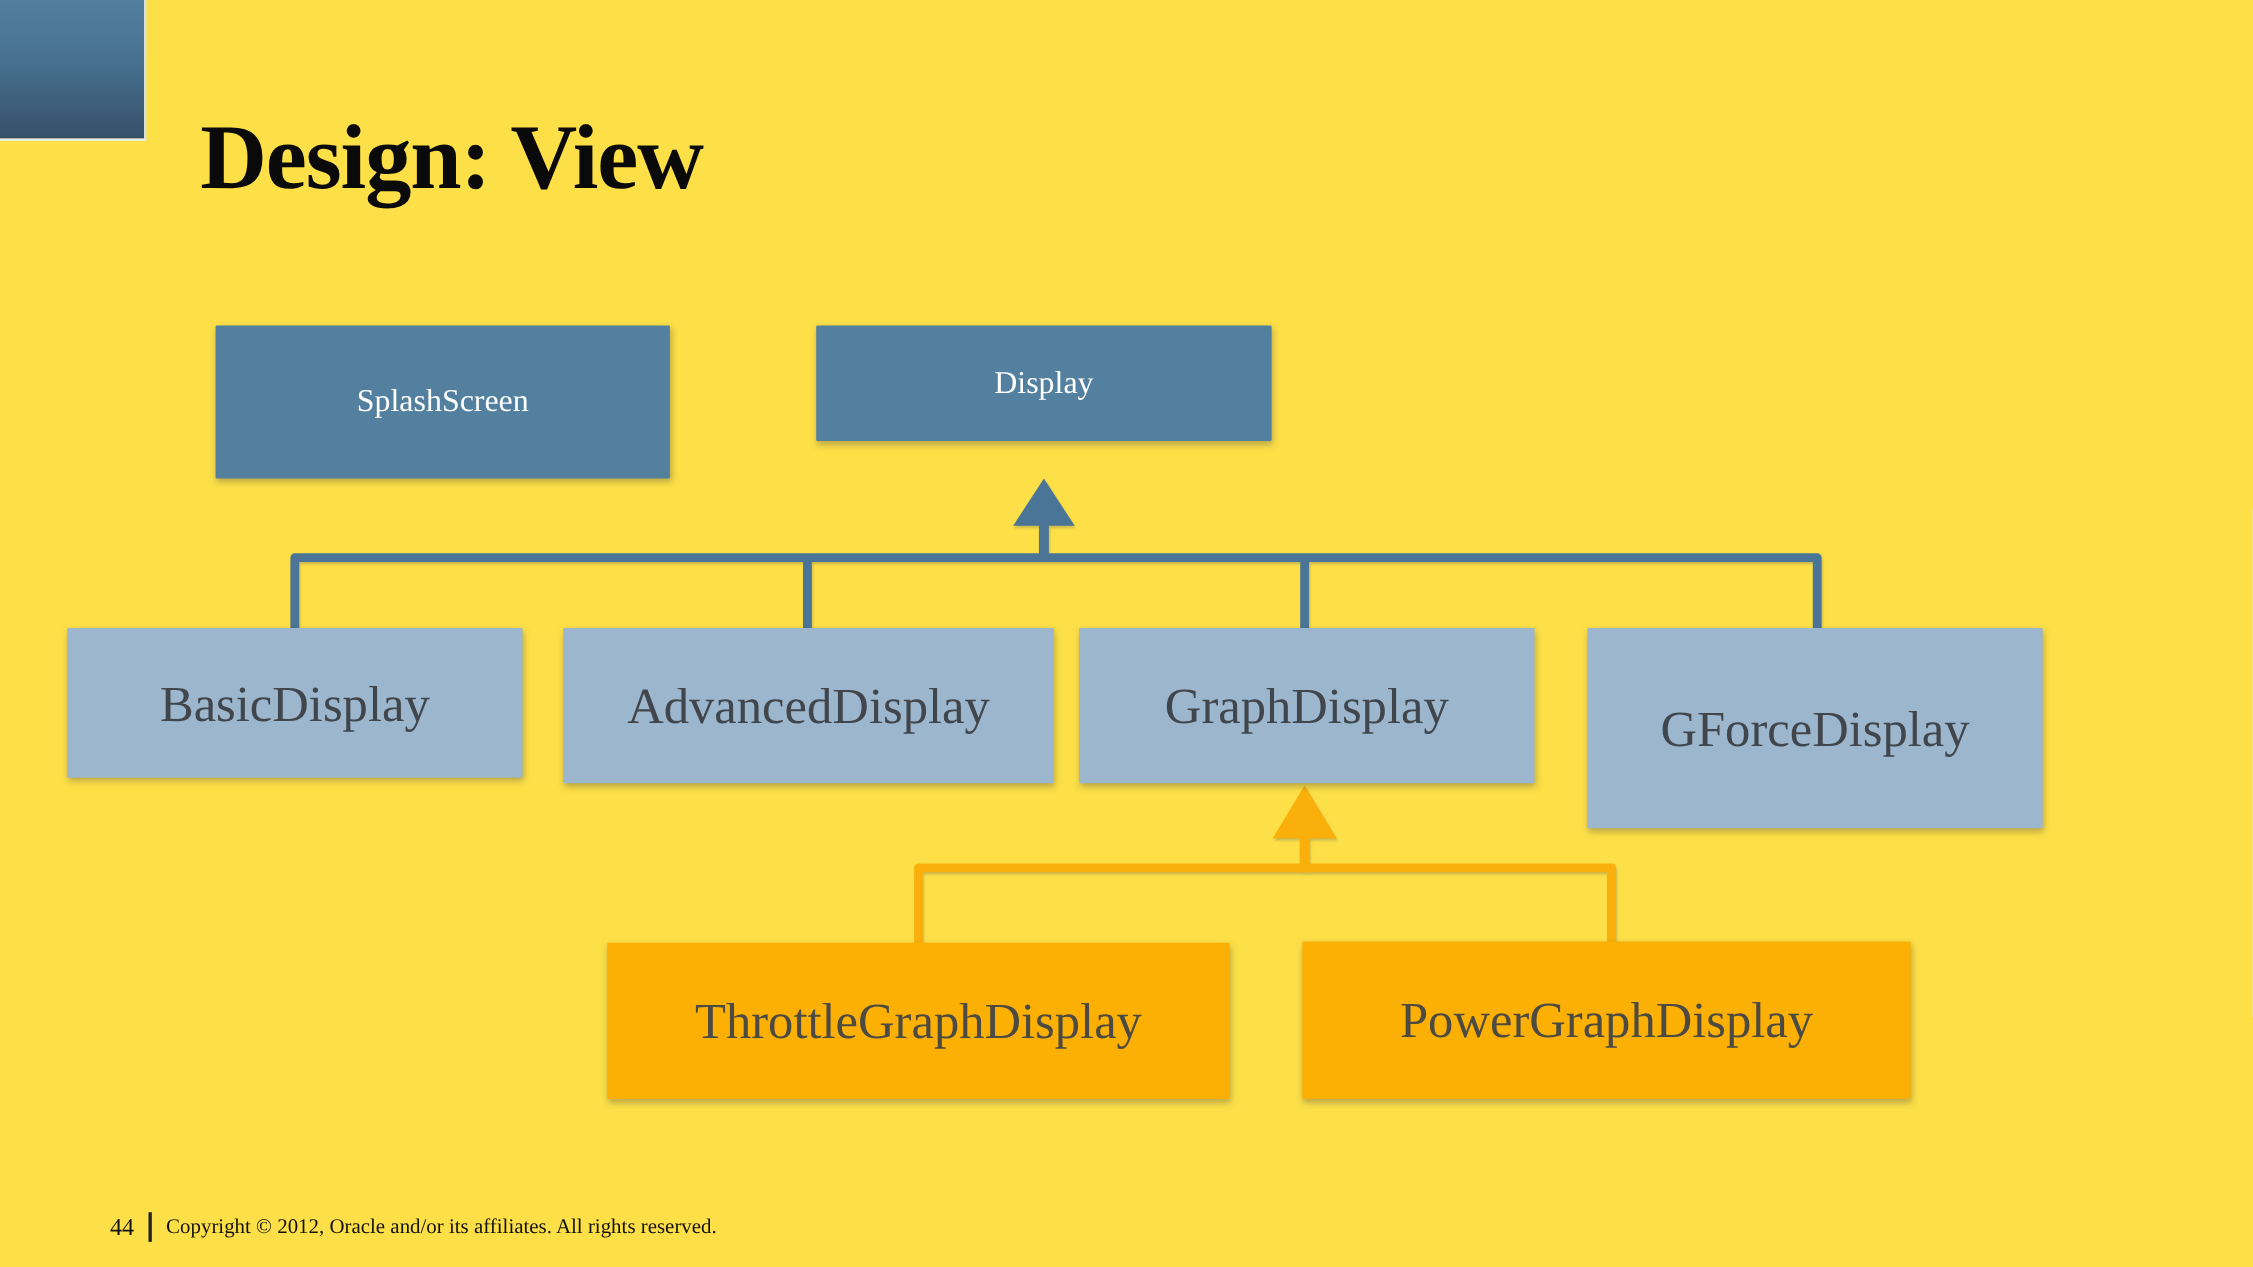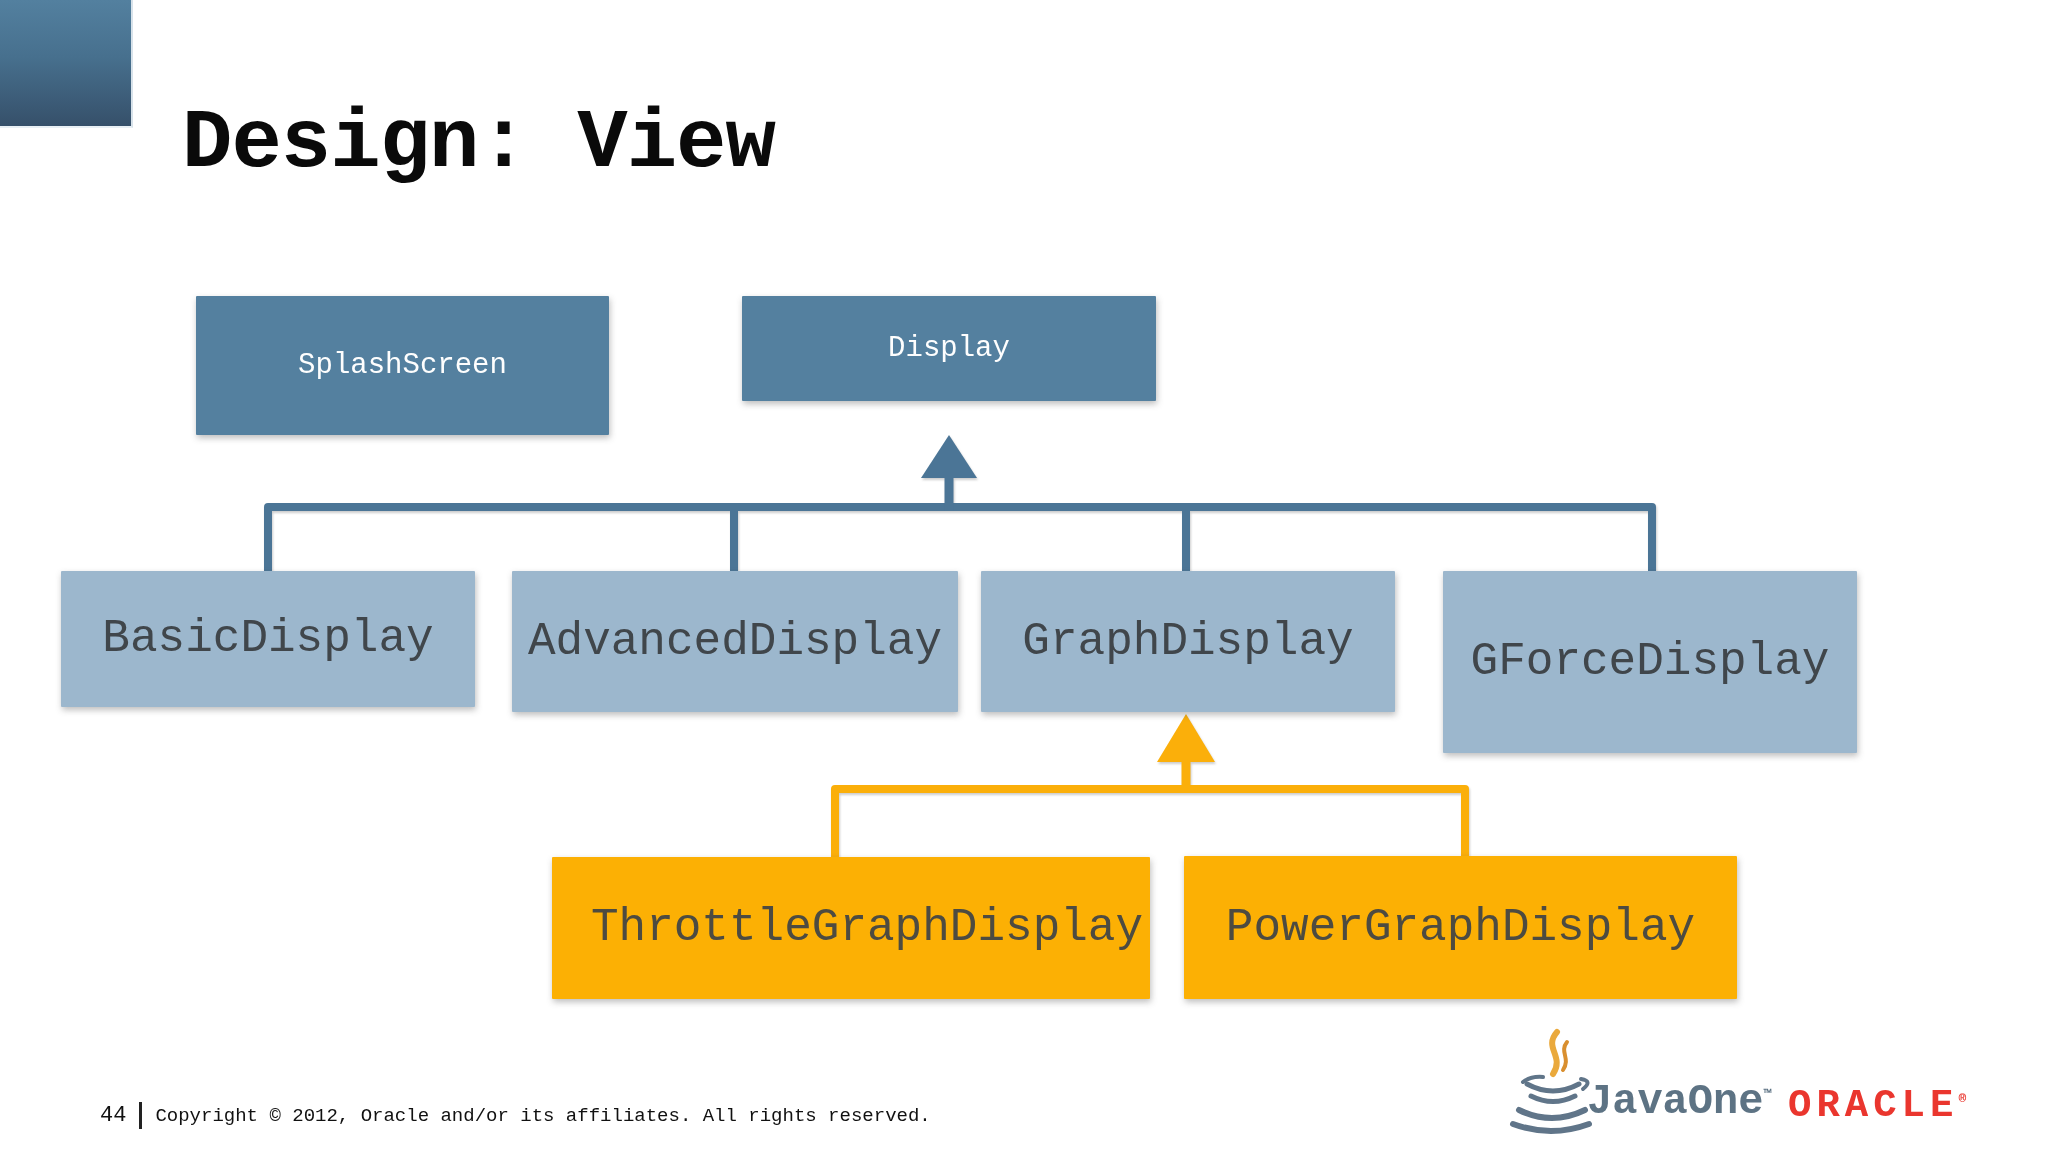--- a/index.html
+++ b/index.html
@@ -1,21 +1,21 @@
 <!DOCTYPE html>
 <html><head>
 <meta charset="utf-8">
 <style>
   html,body{margin:0;padding:0;background:#e8e8e8;}
   .slide{
     position:relative;
     width:2048px;height:1152px;
-    background:#ffffff;
+    background:#fde047;
     overflow:hidden;
-    font-family:Liberation Mono, monospace;
+    font-family:Liberation Serif, serif;
   }
   .corner-accent{
     position:absolute;left:0;top:0;width:131px;height:126px;
     background:linear-gradient(180deg,#53809f 0%,#47708e 45%,#36506a 100%);
     border-right:2px solid #d7e2ea;
     border-bottom:2px solid #e9f0f5;
   }
   .page-title{
     position:absolute;left:182px;top:46px;
     font-size:84px;font-weight:bold;color:#0a0a0a;
@@ -33,21 +33,21 @@
   .lvl1{background:#54809f;color:#fefefe;font-size:29px;}
   .lvl2{background:#9cb7cd;color:#40464b;font-size:46px;}
   .lvl3{background:#fcb004;color:#4d4b41;font-size:46px;}
 
   .box-splash{left:196px;top:296px;width:413px;height:139px;}
   .box-display{left:742px;top:296px;width:414px;height:105px;}
   .box-basic{left:61px;top:571px;width:414px;height:136px;}
   .box-advanced{left:512px;top:571px;width:446px;height:141px;}
   .box-graph{left:981px;top:571px;width:414px;height:141px;align-items:center;}
   .box-gforce{left:1443px;top:571px;width:414px;height:182px;}
-  .box-throttle{left:552px;top:857px;width:566px;height:142px;padding-left:32px;}
+  .box-throttle{left:552px;top:857px;width:566px;height:142px;}
   .box-power{left:1184px;top:856px;width:553px;height:143px;}
 
   .footer{
     position:absolute;left:100px;top:1102px;
     display:flex;align-items:center;gap:13px;z-index:3;
   }
   .footer .page-number{font-size:22px;color:#111;}
   .footer .divider{width:3px;height:27px;background:#222;}
   .footer .copyright{font-size:19px;color:#111;letter-spacing:0px;}
 
@@ -116,30 +116,14 @@
   <div class="class-box lvl3 box-power">
     <span>PowerGraphDisplay</span>
   </div>
 
   <div class="footer">
     <span class="page-number">44</span>
     <span class="divider"></span>
     <span class="copyright">Copyright © 2012, Oracle and/or its affiliates. All rights reserved.</span>
   </div>
 
-  <div class="logo-row">
-    <div class="javaone-logo">
-      <svg width="92" height="112" viewBox="0 0 92 112">
-        <path d="M52 6 C 38 22, 60 30, 48 48" fill="none" stroke="#eaa93c" stroke-width="6" stroke-linecap="round"></path>
-        <path d="M62 16 C 54 26, 66 32, 58 44" fill="none" stroke="#d98f2f" stroke-width="4" stroke-linecap="round"></path>
-        <path d="M22 58 q 26 14 52 0" fill="none" stroke="#607589" stroke-width="5" stroke-linecap="round"></path>
-        <path d="M18 56 q 8 -6 20 -5" fill="none" stroke="#607589" stroke-width="4" stroke-linecap="round"></path>
-        <path d="M76 53 q 12 2 2 10" fill="none" stroke="#607589" stroke-width="4" stroke-linecap="round"></path>
-        <path d="M26 70 q 22 11 44 0" fill="none" stroke="#607589" stroke-width="5" stroke-linecap="round"></path>
-        <path d="M14 84 q 33 16 66 0" fill="none" stroke="#607589" stroke-width="6" stroke-linecap="round"></path>
-        <path d="M8 98 q 38 14 76 0" fill="none" stroke="#607589" stroke-width="6" stroke-linecap="round"></path>
-      </svg>
-      <div class="javaone-wordmark"><span>JavaOne</span><span class="javaone-tm">™</span></div>
-    </div>
-    <div class="oracle-logo"><span>ORACLE</span><span class="oracle-r">®</span></div>
-  </div>
 
 </div>
 
 </body></html>

